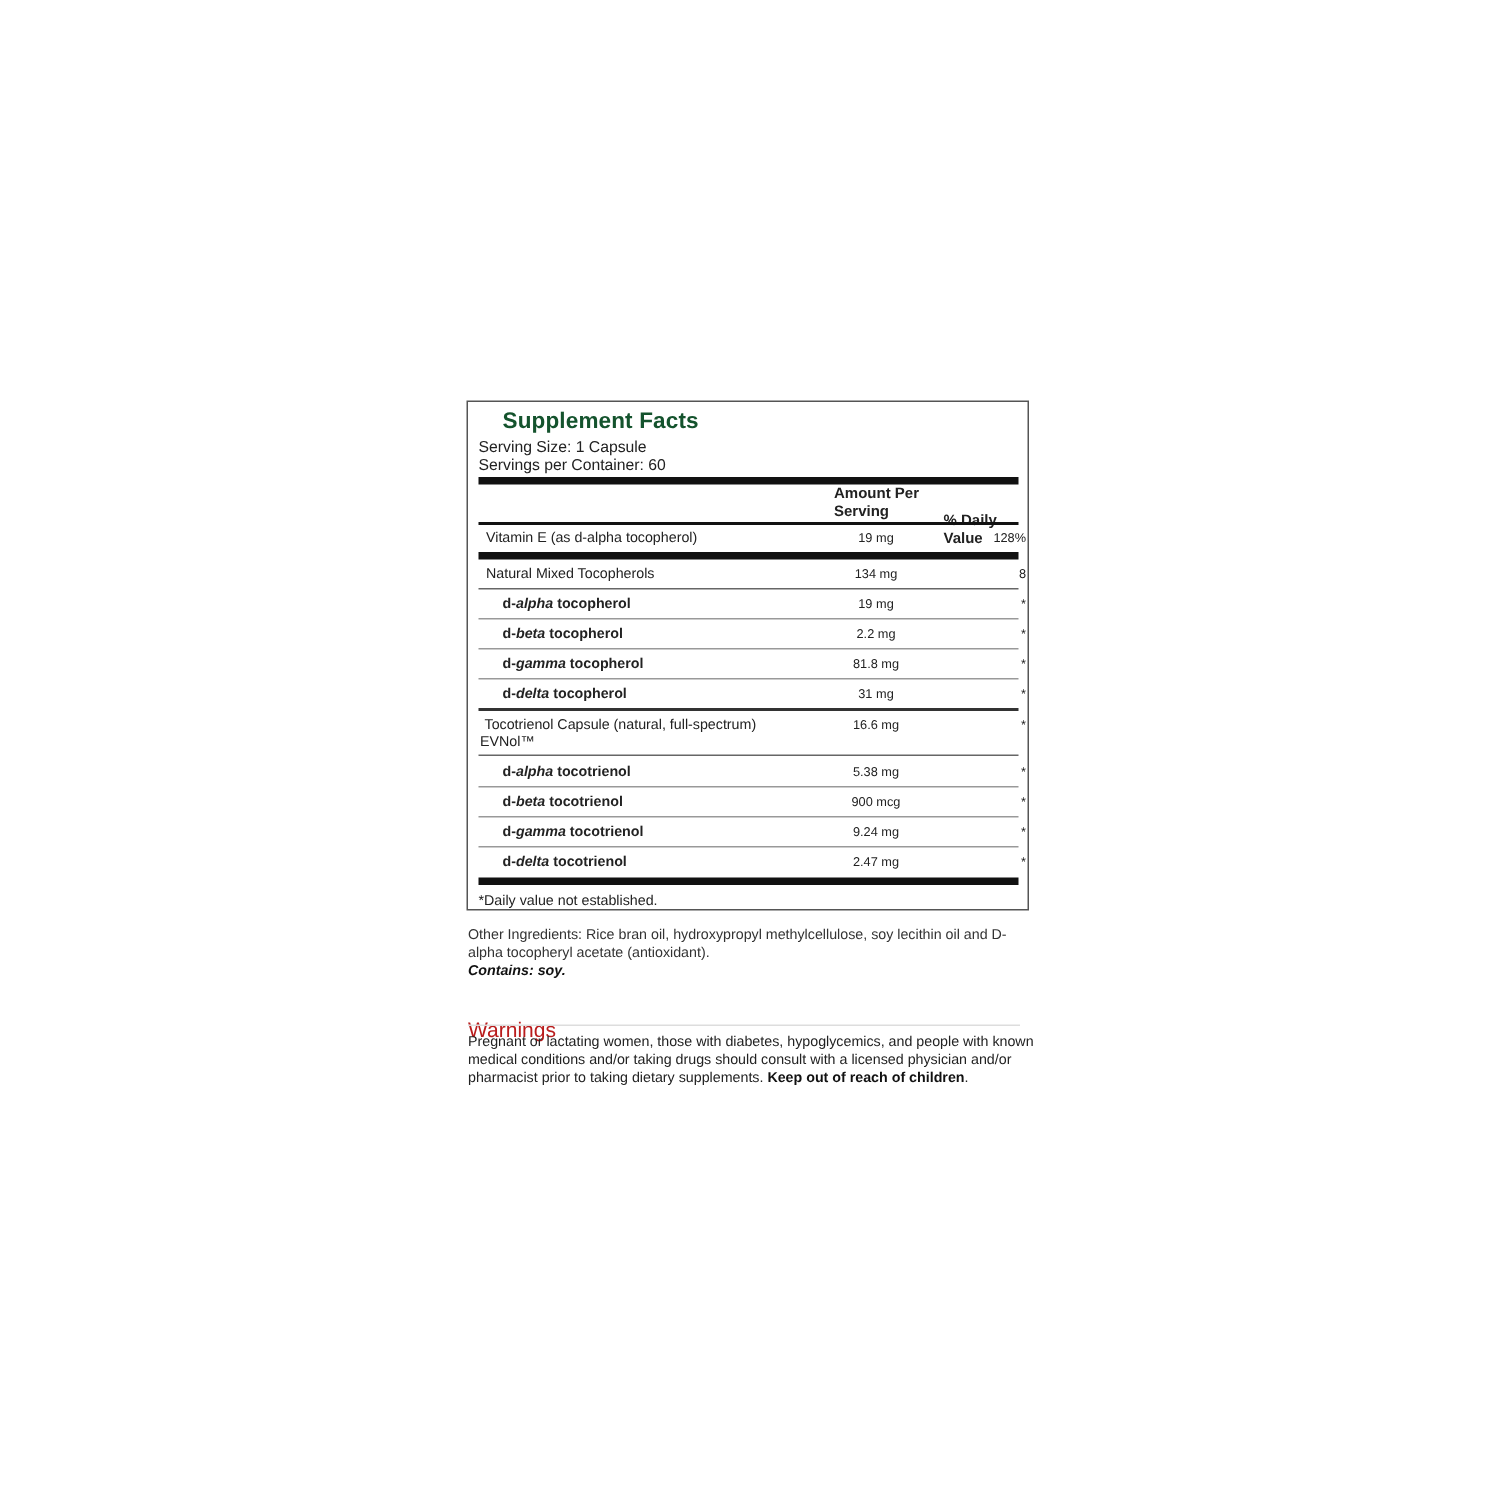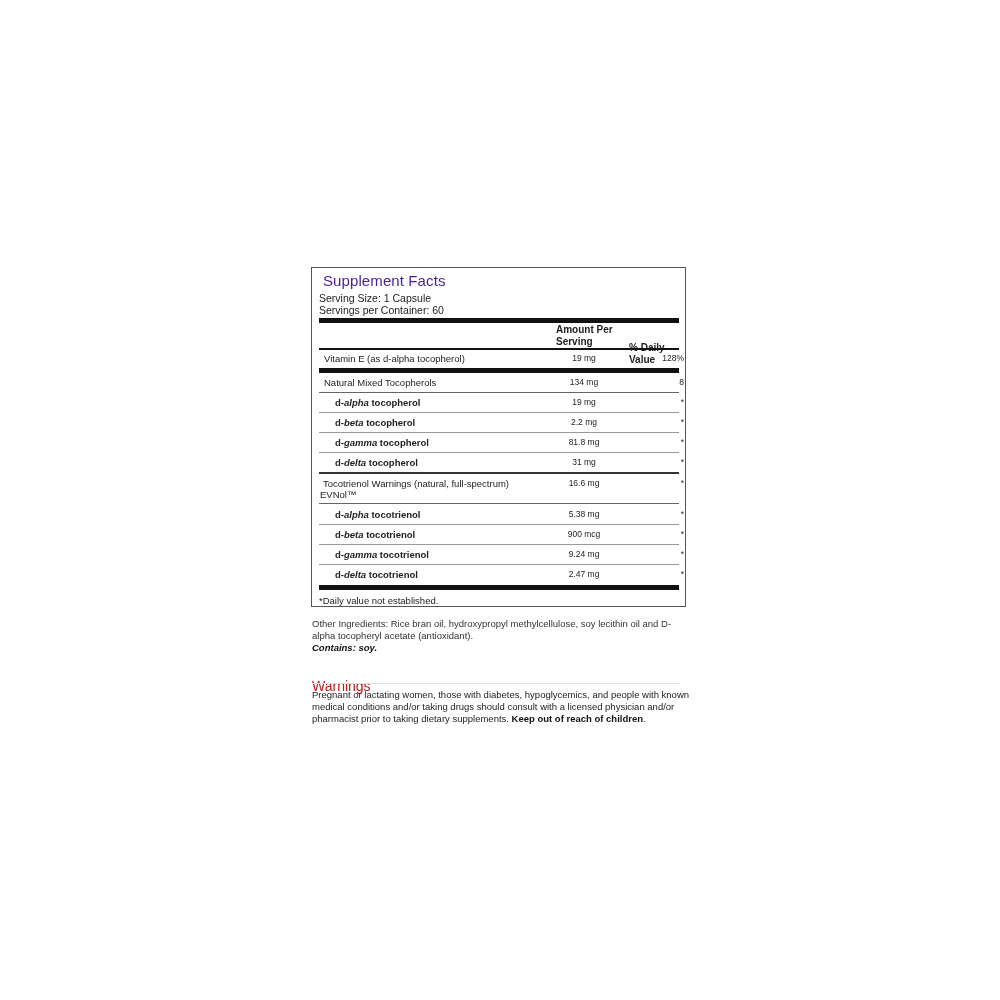--- a/index.html
+++ b/index.html
@@ -2,21 +2,21 @@
 <html><head>
 <meta charset="utf-8">
 <style>
   html, body { margin:0; padding:0; background:#ffffff; }
   body { width:1000px; height:1000px; position:relative; font-family:"Liberation Sans", sans-serif; color:#222; }
   .facts {
     position:absolute; left:311px; top:267px; width:375px; height:340px;
     border:1px solid #555; box-sizing:border-box; background:#fff;
   }
   .inner { position:absolute; left:7px; right:6px; top:0; }
-  .title { position:absolute; left:4px; top:4px; font-size:15px; font-weight:normal; color:#4c1d95; letter-spacing:0.1px; }
+  .title { position:absolute; left:16px; top:4px; font-size:15px; font-weight:bold; color:#14532d; letter-spacing:0.1px; }
   .serv { position:absolute; left:0; font-size:10.5px; color:#222; }
   .hr { position:absolute; left:0; right:0; background:#111; }
   .hr-thin { height:2px; }
   .hr-thick { height:5px; }
   .hr-grey { height:1px; background:#999; }
   .colhead { position:absolute; font-size:10px; font-weight:bold; text-align:left; line-height:12px; color:#222; }
   .row { position:absolute; left:0; right:0; font-size:9.5px; color:#222; }
   .row .name { position:absolute; left:5px; }
   .row .name.sub { left:16px;font-weight:bold; }
   .row .amt { position:absolute; left:230px; width:70px; text-align:center; font-size:8.5px; }
@@ -85,21 +85,21 @@
     <div class="hr hr-grey" style="top:184px"></div>
 
     <div class="row" style="top:189px">
       <span class="name sub"><span>d-</span><i>delta</i><span> tocopherol</span></span>
       <span class="amt">31 mg</span>
       <span class="dv">*</span>
     </div>
     <div class="hr" style="top:204px; height:2px; background:#333;"></div>
 
     <div class="row" style="top:210px; line-height:11px;">
-      <span class="name" style="left:4px;"><span>Tocotrienol Warnings (natural, full-spectrum)</span><br><span style="margin-left:-3px">EVNol™</span></span>
+      <span class="name" style="left:4px;"><span>Tocotrienol Capsule (natural, full-spectrum)</span><br><span style="margin-left:-3px">EVNol™</span></span>
       <span class="amt">16.6 mg</span>
       <span class="dv">*</span>
     </div>
     <div class="hr hr-grey" style="top:235px; background:#666;"></div>
 
     <div class="row" style="top:241px">
       <span class="name sub"><span>d-</span><i>alpha</i><span> tocotrienol</span></span>
       <span class="amt">5.38 mg</span>
       <span class="dv">*</span>
     </div>

